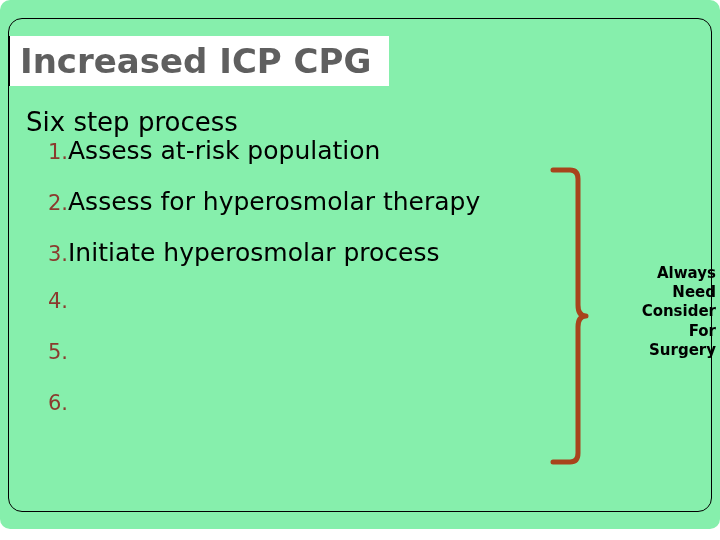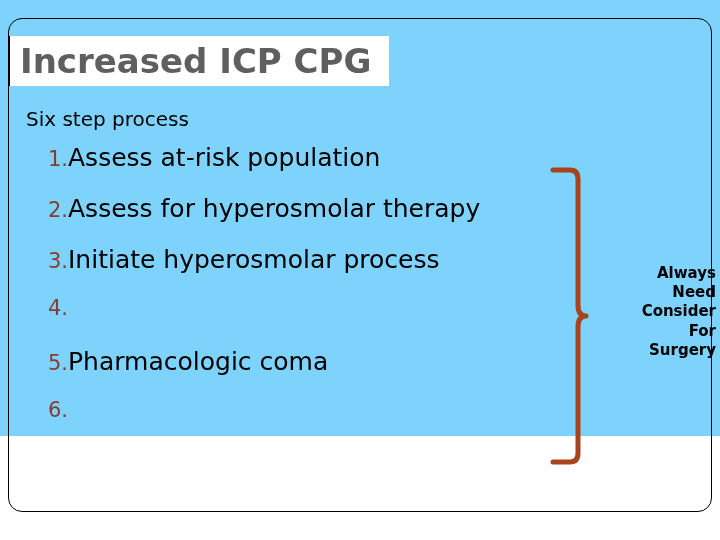--- a/index.html
+++ b/index.html
@@ -8,22 +8,23 @@
     width: 720px;
     height: 540px;
     background: #ffffff;
     font-family: "DejaVu Sans", sans-serif;
     overflow: hidden;
   }
 
   #slide {
     position: relative;
     width: 720px;
-    height: 436px;
-    background: #7dd3fc;
+    height: 529px;
+    background: #86efac;
+    border-radius: 10px;
   }
 
   
   #content-frame {
     position: absolute;
     left: 8px;
     top: 18px;
     width: 704px;
     height: 494px;
     border: 1.5px solid #000000;
@@ -68,24 +69,24 @@
   #body {
     position: absolute;
     left: 26px;
     top: 108px;
     width: 530px;
     z-index: 3;
   }
 
   #intro-line {
     font-family: "DejaVu Sans", sans-serif;
-    font-size: 20px;
+    font-size: 26px;
     color: #000000;
     line-height: 1.15;
-    margin-bottom: 14px;
+    margin-bottom: 0;
     white-space: nowrap;
   }
 
   #steps-list { list-style: none; }
 
   .step-row {
     display: flex;
     align-items: baseline;
     height: 51px;
   }
@@ -167,21 +168,20 @@
         <span class="step-num">3.</span>
         <span class="step-text">Initiate hyperosmolar process</span>
       </li>
 
       <li class="step-row">
         <span class="step-num">4.</span>
       </li>
 
       <li class="step-row">
         <span class="step-num">5.</span>
-        <span class="step-text">Pharmacologic coma</span>
       </li>
 
       <li class="step-row">
         <span class="step-num">6.</span>
       </li>
 
     </ol>
   </div>
 
   <svg id="brace-svg" viewBox="0 0 64 345">

